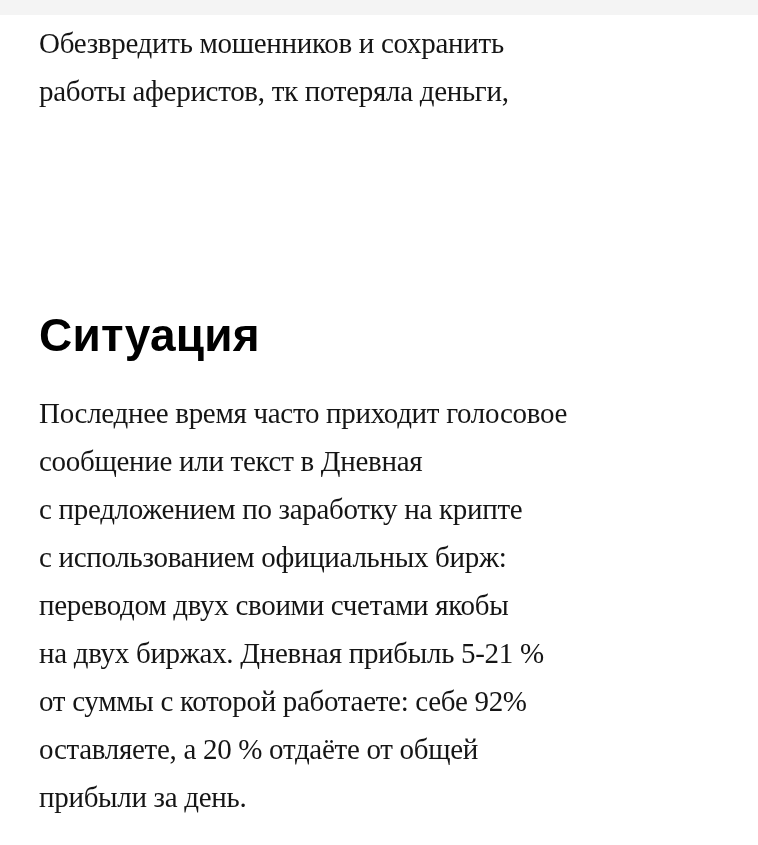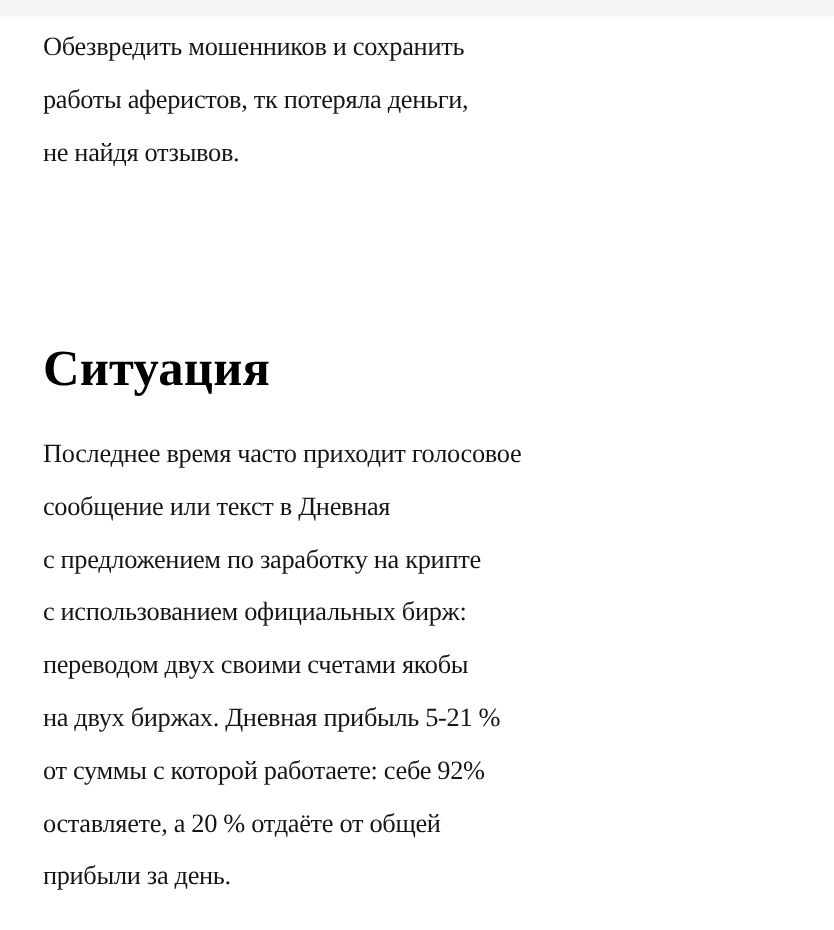--- a/index.html
+++ b/index.html
@@ -23,32 +23,32 @@
       background: #f4f4f4;
     }
     .content {
       position: absolute;
       left: 39px;
       top: 19px;
       width: 690px;
     }
     .para {
       font-family: "Liberation Serif", "DejaVu Serif", serif;
-      font-size: 24px;
+      font-size: 29px;
       line-height: 48px;
       margin: 0;
       letter-spacing: -0.3px;
       color: #151515;
     }
     .para .line {
       display: block;
       white-space: nowrap;
     }
     .heading {
-      font-family: Liberation Serif, serif;
+      font-family: Liberation Sans, sans-serif;
       font-weight: bold;
       font-size: 46px;
       line-height: 56px;
       margin: 0;
       position: absolute;
       left: 0;
       top: 288px;
       color: #000000;
       letter-spacing: 0.2px;
     }
@@ -60,21 +60,20 @@
   </style>
 </head>
 <body>
 
 <div class="top-bar"></div>
 
 <div class="content">
   <p class="para">
     <span class="line">Обезвредить мошенников и сохранить</span>
     <span class="line">работы аферистов, тк потеряла деньги,</span>
-    <span class="line">не найдя отзывов.</span>
   </p>
 
   <h2 class="heading">Ситуация</h2>
 
   <p class="para para-2">
     <span class="line">Последнее время часто приходит голосовое</span>
     <span class="line">сообщение или текст в Дневная</span>
     <span class="line">с предложением по заработку на крипте</span>
     <span class="line">с использованием официальных бирж:</span>
     <span class="line">переводом двух своими счетами якобы</span>

